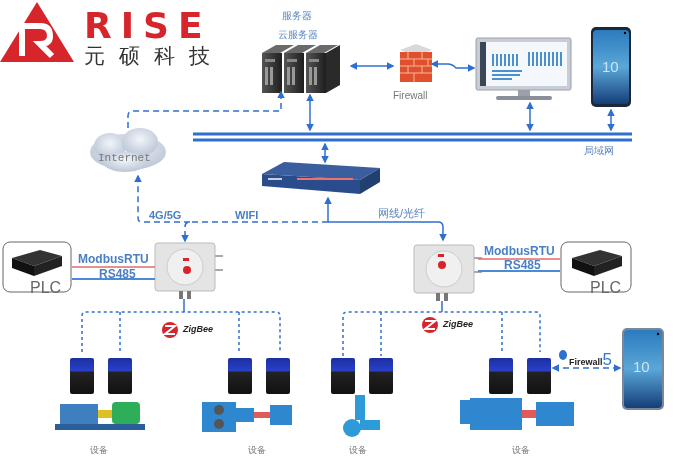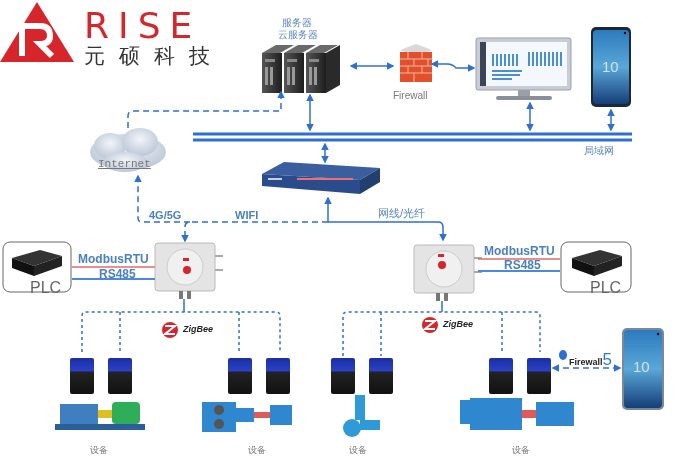--- a/index.html
+++ b/index.html
@@ -1,20 +1,20 @@
 <!DOCTYPE html>
 <html><head>
 <meta charset="utf-8">
 <style>
   html, body { margin:0; padding:0; background:#ffffff; }
   body { width:692px; height:461px; position:relative; overflow:hidden;
          font-family:"Liberation Sans", sans-serif; }
   #stage { position:absolute; left:0; top:0; width:692px; height:461px; }
   .abs { position:absolute; }
-  .logo-rise { color:#d6262c; font-family:"DejaVu Sans", sans-serif; font-weight:normal;
+  .logo-rise { color:#d6262c; font-family:"DejaVu Sans", sans-serif; font-weight:bold;
                font-size:36px; letter-spacing:9px; line-height:36px; }
   .logo-cn { color:#333; font-family:"DejaVu Sans", sans-serif; font-size:21px;
              letter-spacing:14px; line-height:18px; }
   .lbl-blue { color:#5a86c0; font-size:10px; line-height:12px; }
   .lbl-gray { color:#777; font-size:10px; line-height:12px; }
   .lbl-bold { color:#4a7fc4; font-weight:bold; font-size:12px; line-height:13px; }
   .lbl-net { color:#4a7fc4; font-weight:bold; font-size:11px; line-height:12px; }
   .lbl-inet { color:#777; font-family:"Liberation Mono", monospace; font-size:11px; }
   .plc-label { color:#666; font-size:16px; }
   .zigbee { font-style:italic; font-weight:bold; font-size:9px; color:#222; }
@@ -299,26 +299,26 @@
 
   <g>
     <polygon points="35,2 72,62 -2,62" fill="#d6262c" transform="translate(2,0)"></polygon>
     <path d="M22,56 L22,26 L40,26 Q50,26 50,36 Q50,44 40,44 L52,56" fill="none" stroke="#fff" stroke-width="6"></path>
   </g>
 </svg>
 
 <div class="abs logo-rise" style="left:84px;top:8px;">RISE</div>
 <div class="abs logo-cn" style="left:84px;top:47px;">元硕科技</div>
 
-<div class="abs lbl-blue" style="left:282px;top:17px;text-align:right;">服务器</div>
+<div class="abs lbl-blue" style="left:282px;top:10px;text-align:right;">服务器</div>
 <div class="abs lbl-blue" style="left:278px;top:29px;text-align:center;">云服务器</div>
 <div class="abs lbl-gray" style="left:393px;top:90px;">Firewall</div>
 <div class="abs" style="left:602px;top:58px;color:#cfe2f5;font-size:15px;">10</div>
 <div class="abs lbl-blue" style="left:584px;top:145px;">局域网</div>
-<div class="abs lbl-inet" style="left:98px;top:158px;text-decoration:underline;">Internet</div>
+<div class="abs lbl-inet" style="left:98px;top:152px;">Internet</div>
 
 <div class="abs lbl-net" style="left:149px;top:209px;">4G/5G</div>
 <div class="abs lbl-net" style="left:235px;top:209px;">WIFI</div>
 <div class="abs lbl-blue" style="left:378px;top:207px;font-size:11px;">网线/光纤</div>
 
 <div class="abs lbl-bold" style="left:78px;top:253px;">ModbusRTU</div>
 <div class="abs lbl-bold" style="left:99px;top:268px;">RS485</div>
 <div class="abs lbl-bold" style="left:484px;top:245px;">ModbusRTU</div>
 <div class="abs lbl-bold" style="left:504px;top:259px;">RS485</div>
 

